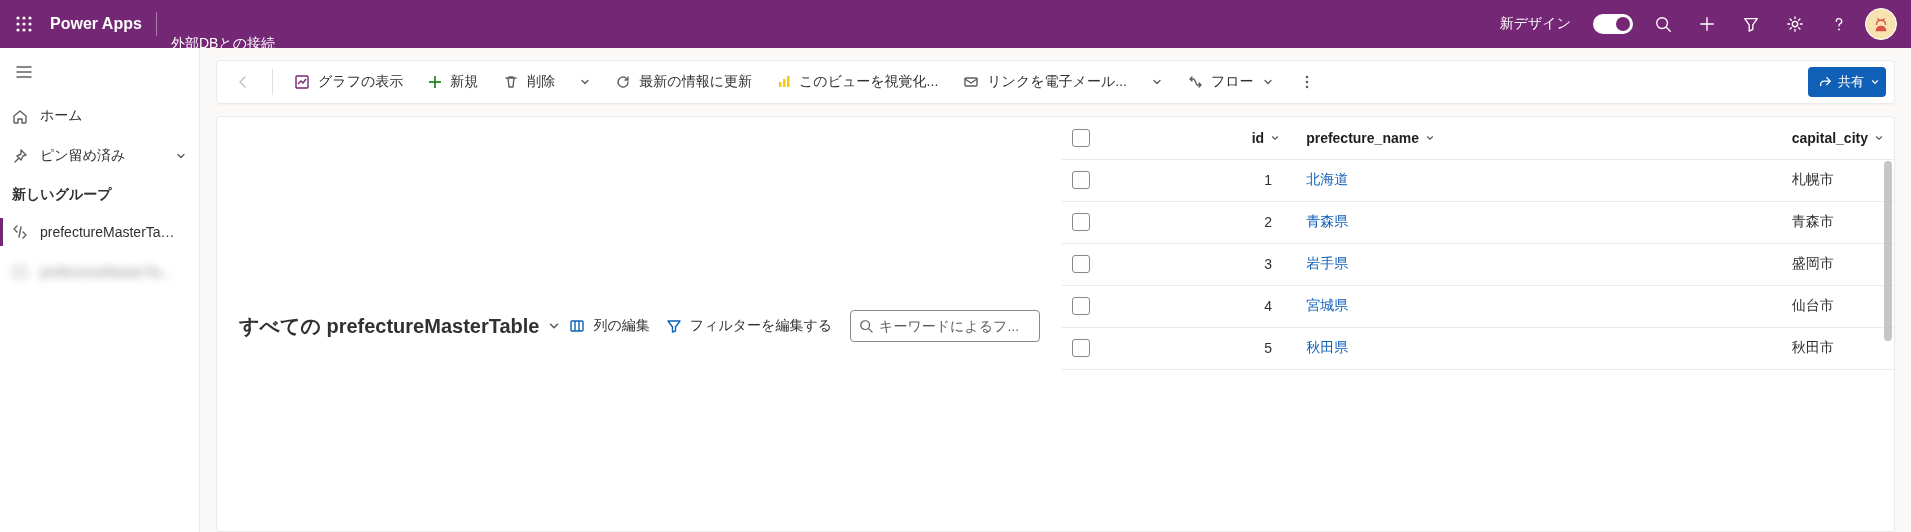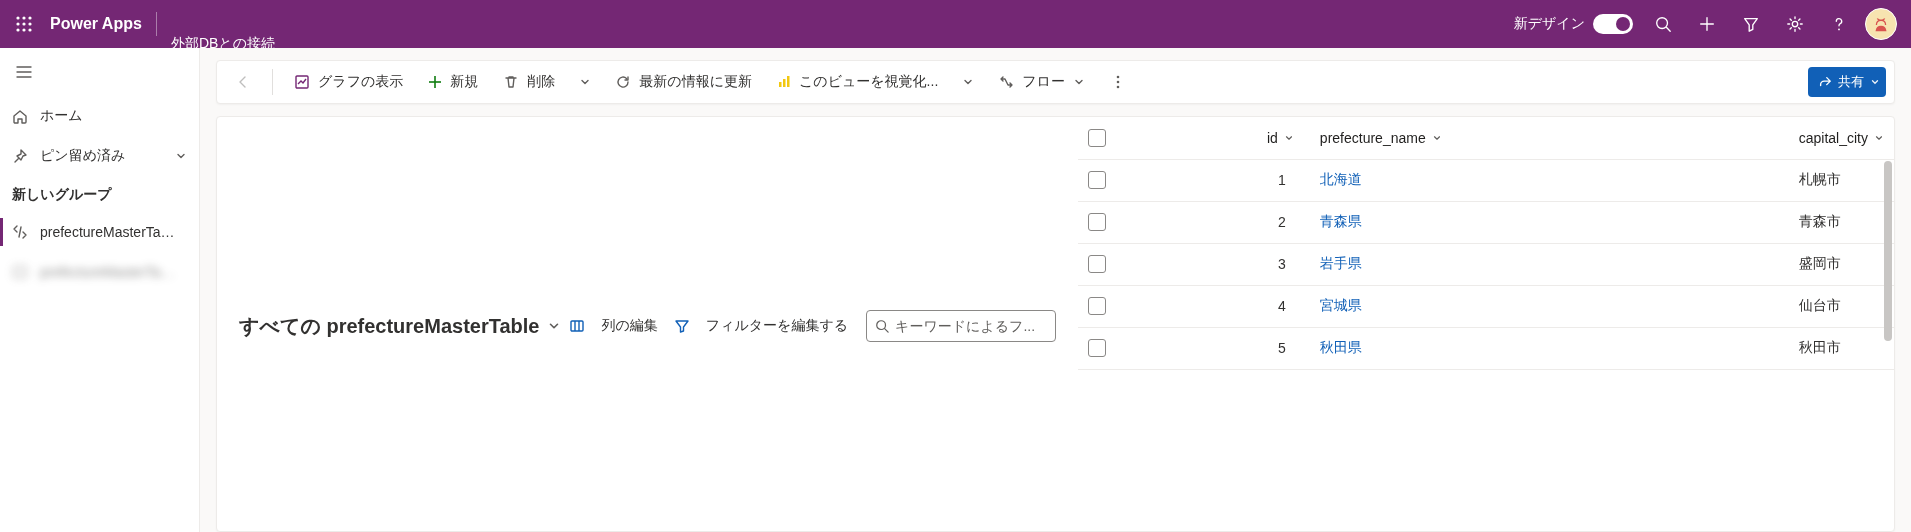--- a/index.html
+++ b/index.html
@@ -12,21 +12,21 @@
   }
   
   .topbar { display:flex; align-items:center; height:48px; background:var(--brand); color:#fff; padding:0 8px; }
   .waffle { width:32px; height:32px; display:flex; align-items:center; justify-content:center; cursor:pointer; border-radius:2px;}
   .waffle svg { fill:#fff; }
   .product { font-weight:600; font-size:16px; padding:0 14px 0 10px; }
   .vsep { width:1px; height:24px; background:rgba(255,255,255,.4); margin-right:14px;}
   .env { font-size:14px;margin-top:40px; }
   .topbar .spacer { flex:1; }
   .top-right { display:flex; align-items:center; gap:4px; }
-  .toggle-wrap { display:flex; align-items:center; gap:8px; margin-right:6px; }
+  .toggle-wrap { display:flex; align-items:center; gap:22px; margin-right:6px; }
   .toggle { width:40px; height:20px; background:#fff; border-radius:10px; position:relative; cursor:pointer;}
   .toggle::after { content:""; position:absolute; right:3px; top:3px; width:14px; height:14px; background:var(--brand); border-radius:50%;}
   .ticon { width:40px; height:48px; display:flex; align-items:center; justify-content:center; cursor:pointer;}
   .avatar { width:32px; height:32px; border-radius:50%; background:#f7e3b0; border:1px solid #fff; display:flex;align-items:center;justify-content:center; margin:0 6px 0 2px;}
   .avatar svg{fill:#d9534f;}
   
   .layout { display:flex; height:calc(100vh - 48px); min-height:484px;}
   
   .sidebar { width:200px; border-right:1px solid var(--border); background:#fff; display:flex; flex-direction:column; }
   .hamwrap { height:48px; display:flex; align-items:center; padding-left:14px; }
@@ -50,30 +50,30 @@
   .cmdbar .spacer { flex:1;}
   .overflow-btn { width:36px; height:36px; display:flex; align-items:center; justify-content:center; cursor:pointer;}
   .share-btn { background:#1160B7; color:#fff; height:30px; padding:0 6px 0 10px; border-radius:4px; display:flex; align-items:center; gap:6px; cursor:pointer; font-size:13px; margin-left:6px;}
   .share-btn .mini-chev { opacity:.9;}
   
   .card-wrap { padding:12px 16px 0 16px; flex:1; overflow:hidden; display:flex;}
   .card { background:#fff; border:1px solid var(--border); border-radius:4px; flex:1; display:flex; overflow:hidden; box-shadow:0 1px 2px rgba(0,0,0,.04);}
   .card-head { display:flex; align-items:center; padding:18px 22px 14px 22px;}
   .view-title { font-size:20px; font-weight:600; display:flex; align-items:center; gap:8px;}
   .card-head .spacer{flex:1;}
-  .head-act { display:flex; align-items:center; gap:16px; padding:0 8px; height:32px; cursor:pointer; color:#323130;}
+  .head-act { display:flex; align-items:center; gap:8px; padding:0 8px; height:32px; cursor:pointer; color:#323130;}
   .head-act svg { color:#1160B7; }
   .searchbox { height:32px; width:190px; border:1px solid #8a8886; border-radius:4px; display:flex; align-items:center; padding:0 8px; gap:6px; margin-left:10px;}
   .searchbox input { border:none; outline:none; flex:1; font-size:14px; color:#323130; min-width:0;}
   .searchbox input::placeholder{color:#605e5c;}
   
   .tbl-wrap { flex:1; overflow:auto; position:relative;}
   .tbl { width:100%; border-collapse:collapse;}
   .tbl th, .tbl td { text-align:left; font-weight:400; height:42px; border-bottom:1px solid #edebe9; padding:0 10px;}
-  .tbl th { color:#201f1e; font-weight:400;}
+  .tbl th { color:#201f1e; font-weight:700;}
   .col-chk { width:50px;}
   .col-id { width:270px;}
   .col-name { width:690px;}
   .hdr-cell { display:flex; align-items:center; gap:6px;}
   .hdr-id { justify-content:flex-end; padding-right:6px;}
   .chk { width:18px; height:18px; border:1px solid #8a8886; border-radius:3px; background:#fff;}
   td.idcell { text-align:right; padding-right:24px;}
   td.link a { color:var(--link); text-decoration:none;}
   
   .scrollhint { position:absolute; right:2px; top:44px; width:8px; height:180px; background:#c8c6c4; border-radius:4px;}
@@ -230,20 +230,27 @@
             </svg>
           <span>最新の情報に更新</span>
         </div>
         <div class="cmd">
           <svg width="14" height="14" viewBox="0 0 14 14">
               <rect x="2" y="7" width="2.5" height="5" fill="#F2C811"></rect>
               <rect x="6" y="4" width="2.5" height="8" fill="#F2C811"></rect>
               <rect x="10" y="1" width="2.5" height="11" fill="#F2C811"></rect>
             </svg>
           <span>このビューを視覚化...</span>
+        </div>
+        <div class="cmd">
+          <svg width="16" height="16" viewBox="0 0 16 16">
+              <rect x="2" y="4" width="12" height="8" rx="1" class="stk"></rect>
+              <path d="M2 5l6 4 6-4" class="stk"></path>
+            </svg>
+          <span>リンクを電子メール...</span>
         </div>
         <div class="chev-cmd">
           <svg width="12" height="12" viewBox="0 0 12 12">
               <path d="M3 4.5l3 3 3-3" class="stk"></path>
             </svg>
         </div>
         <div class="cmd">
           <svg width="16" height="16" viewBox="0 0 16 16">
               <path d="M3 5h4l3 6h4M3 5l2-2M3 5l2 2M14 11l-2-2M14 11l-2 2" class="stk"></path>
             </svg>

